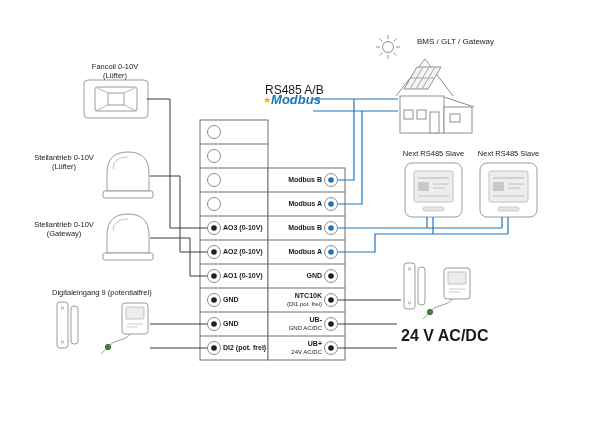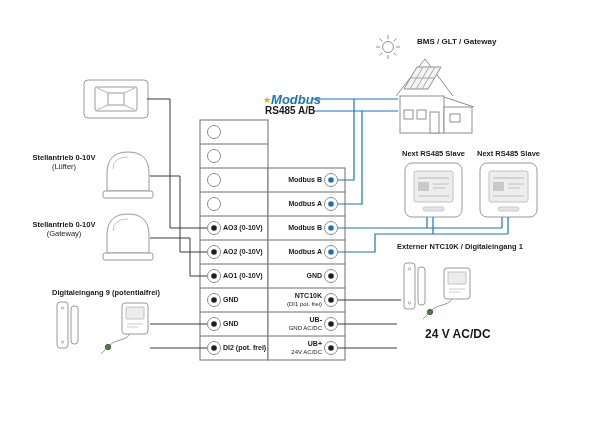--- a/index.html
+++ b/index.html
@@ -1,28 +1,28 @@
 <!DOCTYPE html>
 <html><head>
 <meta charset="utf-8">
 <style>
   html,body{margin:0;padding:0;background:#fff;}
   .canvas{position:relative;width:600px;height:424px;background:#fff;overflow:hidden;
           font-family:"Liberation Sans",sans-serif;color:#1a1a1a;}
   .canvas svg{position:absolute;left:0;top:0;}
   .lbl{position:absolute;font-size:7.5px;line-height:9px;white-space:nowrap;}
   .ctr{text-align:center;}
-  .b{font-weight:bold;}
+  .b{font-weight:normal;}
   .terml{position:absolute;font-size:7px;line-height:10px;font-weight:bold;white-space:nowrap;}
   .termr{position:absolute;font-size:7px;line-height:8px;font-weight:bold;text-align:right;width:50px;white-space:nowrap;}
   .termr .sub{font-size:6px;line-height:8px;font-weight:normal;}
   .mlogo-wrap{position:absolute;left:263px;top:90px;white-space:nowrap;}
   .mstar{color:#f6a800;font-size:9px;vertical-align:middle;}
   .mlogo{color:#1b75bb;font-size:13px;font-weight:bold;font-style:italic;vertical-align:middle;}
-  .power{position:absolute;font-size:12px;font-weight:bold;white-space:nowrap;margin-left:24px;}
+  .power{position:absolute;font-size:16px;font-weight:bold;white-space:nowrap;}
 </style>
 </head>
 <body>
 
 <div class="canvas">
 
   <svg width="600" height="424" viewBox="0 0 600 424">
     <defs>
       <g id="tstat">
         <rect x="0" y="0" width="57" height="54" rx="7" fill="#fff" stroke="#999"></rect>
@@ -146,39 +146,42 @@
       </g>
       <g fill="#1b75bb">
         <circle cx="331" cy="180" r="2.8"></circle>
           <circle cx="331" cy="204" r="2.8"></circle>
         <circle cx="331" cy="228" r="2.8"></circle>
           <circle cx="331" cy="252" r="2.8"></circle>
       </g>
     </g>
   </svg>
 
+  <div class="lbl ctr" style="left:76px;top:62px;width:78px">
+    <div class="b">Fancoil 0-10V</div>
+    <div>(Lüfter)</div>
+  </div>
   <div class="lbl ctr" style="left:26px;top:153px;width:76px">
     <div class="b">Stellantrieb 0-10V</div>
     <div>(Lüfter)</div>
   </div>
   <div class="lbl ctr" style="left:26px;top:220px;width:76px">
     <div class="b">Stellantrieb 0-10V</div>
     <div>(Gateway)</div>
   </div>
   <div class="lbl b" style="left:52px;top:288px">Digitaleingang 9 (potentialfrei)</div>
 
   <div class="lbl b" style="left:417px;top:37px;font-size:8px">BMS / GLT / Gateway</div>
   <div class="mlogo-wrap">
     <span class="mstar">★</span><span class="mlogo">Modbus</span>
   </div>
-  <div class="lbl b" style="left:265px;top:106px;font-size:10px">RS485 A/B</div>
+  <div class="lbl b" style="left:265px;top:86px;font-size:12px">RS485 A/B</div>
 
   <div class="lbl ctr b" style="left:397px;top:149px;width:73px">Next RS485 Slave</div>
   <div class="lbl ctr b" style="left:472px;top:149px;width:73px">Next RS485 Slave</div>
-  <div class="lbl b" style="left:397px;top:242px">Externer NTC10K / Digitaleingang 1</div>
   <div class="power" style="left:401px;top:327px">24 V AC/DC</div>
 
   <div class="terml" style="left:223px;top:223px">AO3 (0-10V)</div>
   <div class="terml" style="left:223px;top:247px">AO2 (0-10V)</div>
   <div class="terml" style="left:223px;top:271px">AO1 (0-10V)</div>
   <div class="terml" style="left:223px;top:295px">GND</div>
   <div class="terml" style="left:223px;top:319px">GND</div>
   <div class="terml" style="left:223px;top:343px">DI2 (pot. frei)</div>
 
   <div class="termr" style="left:272px;top:176px">

